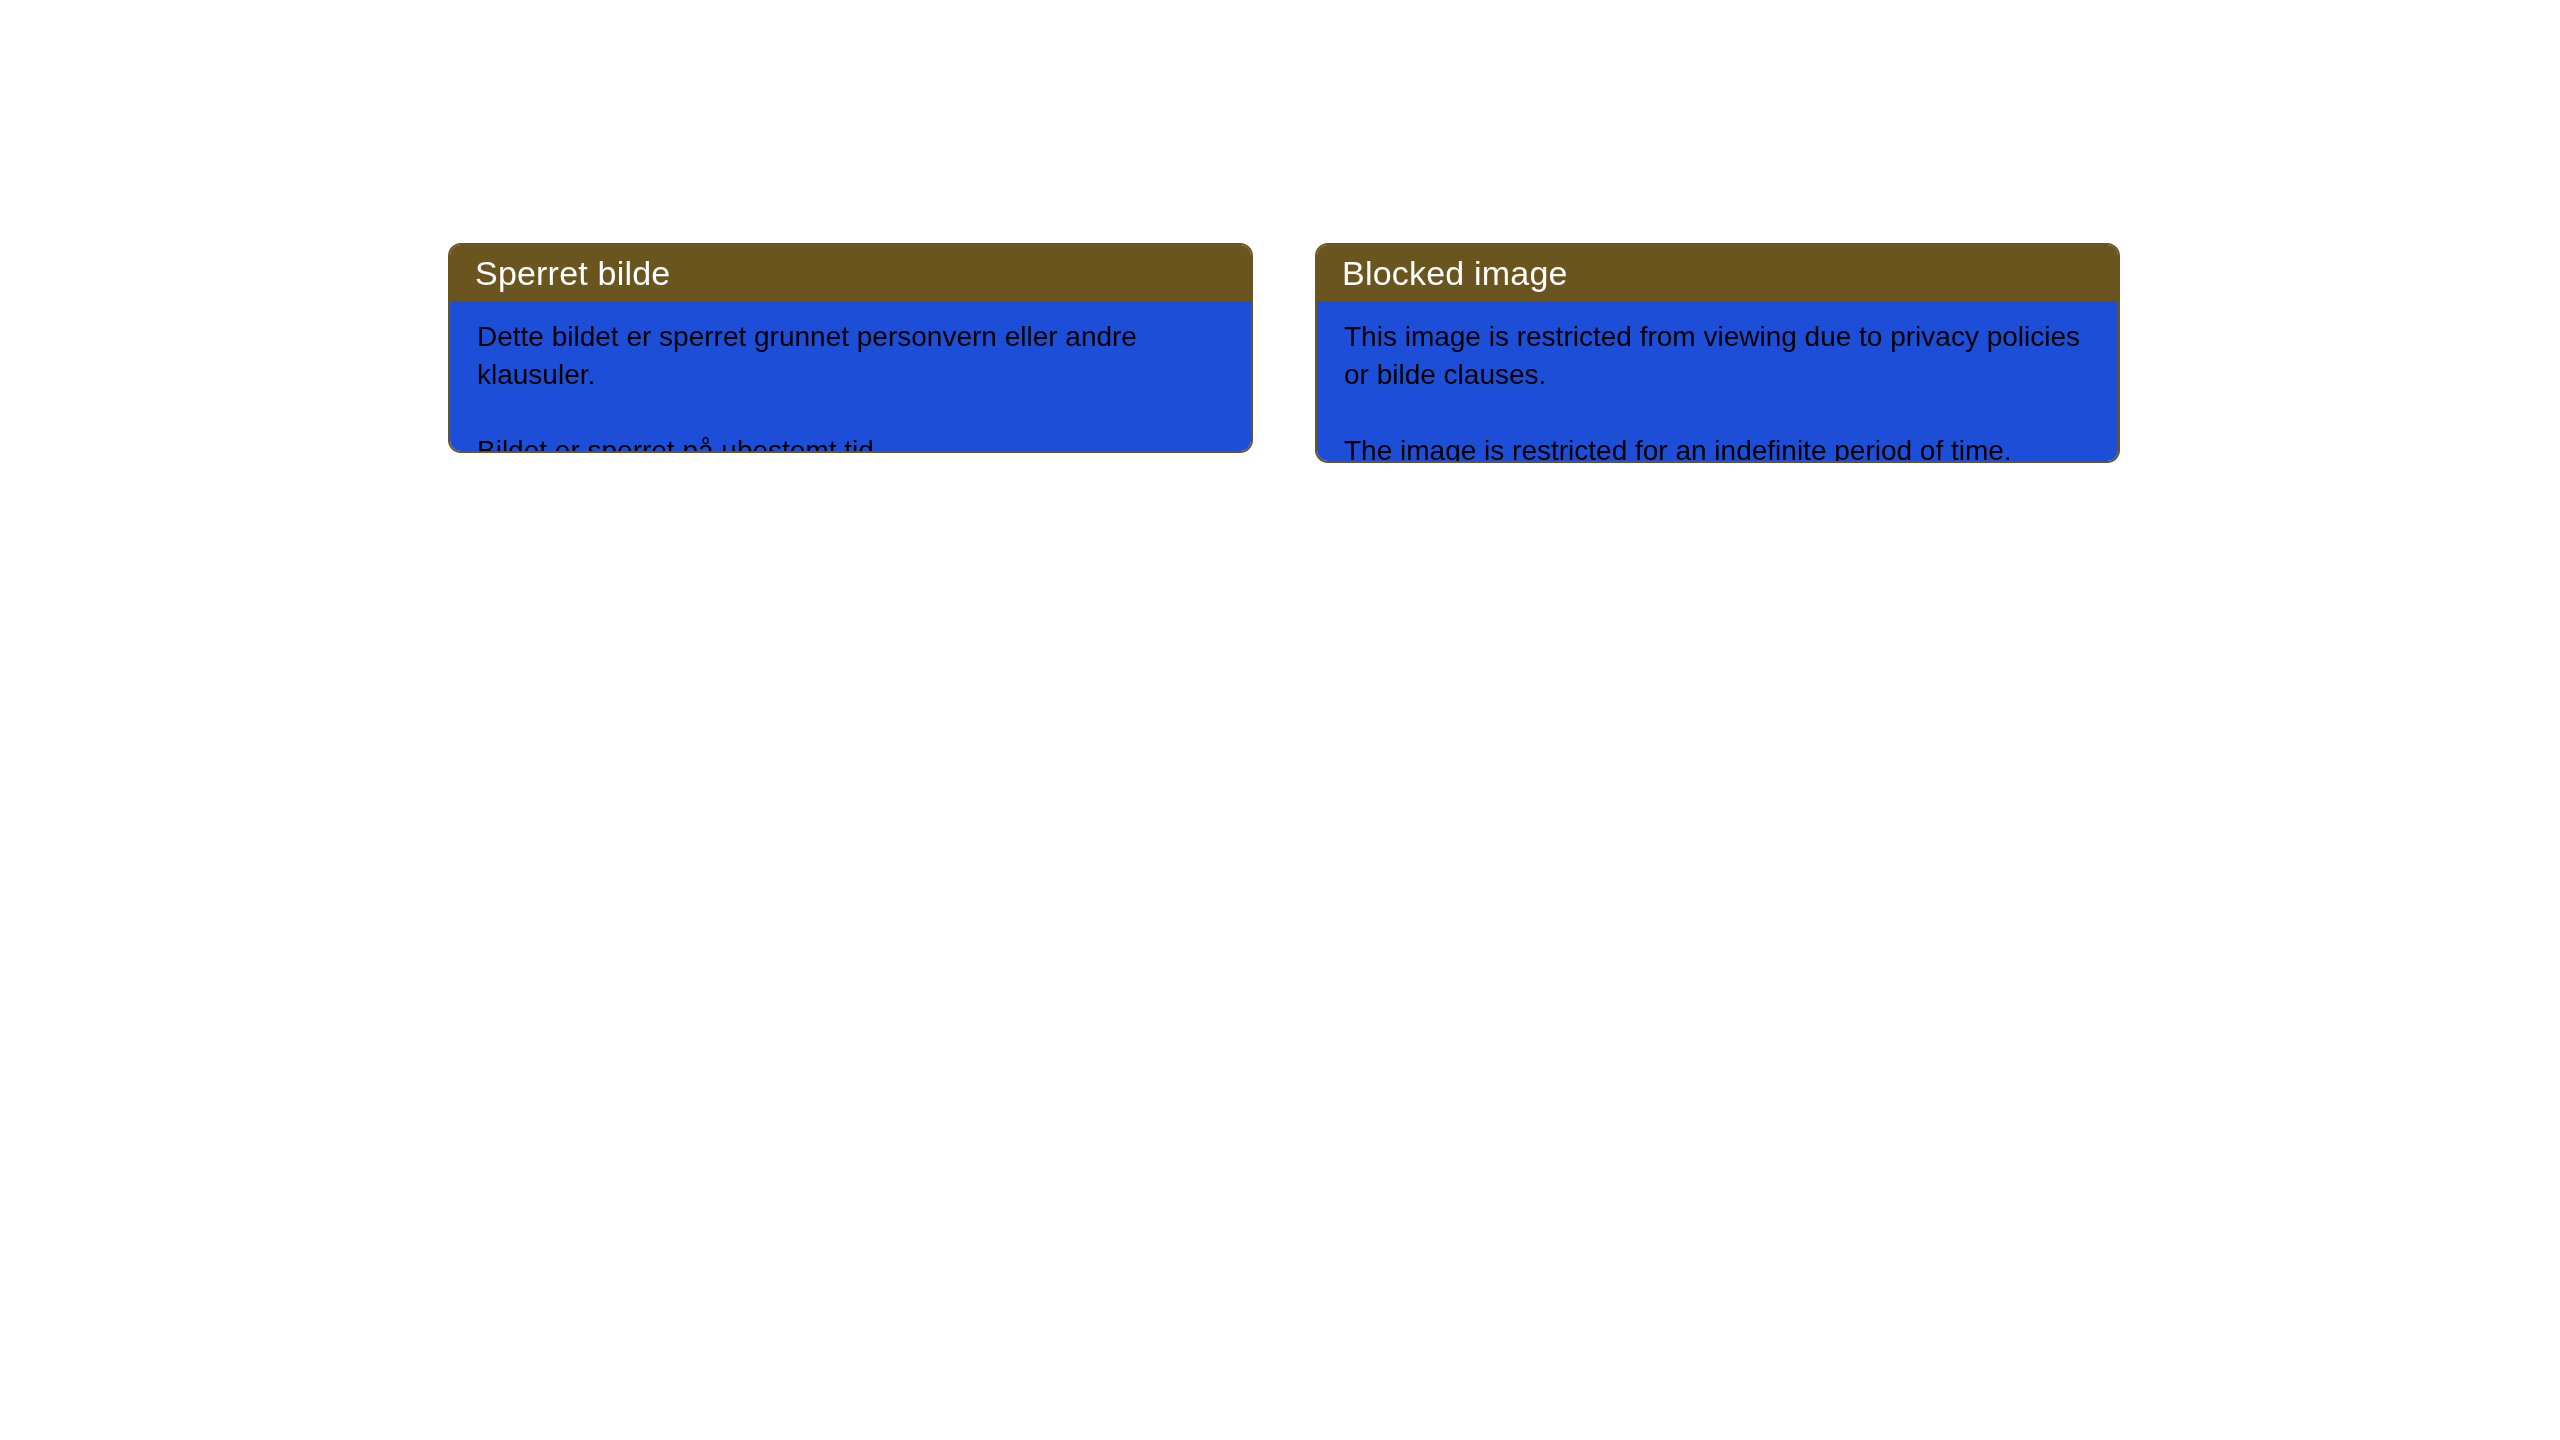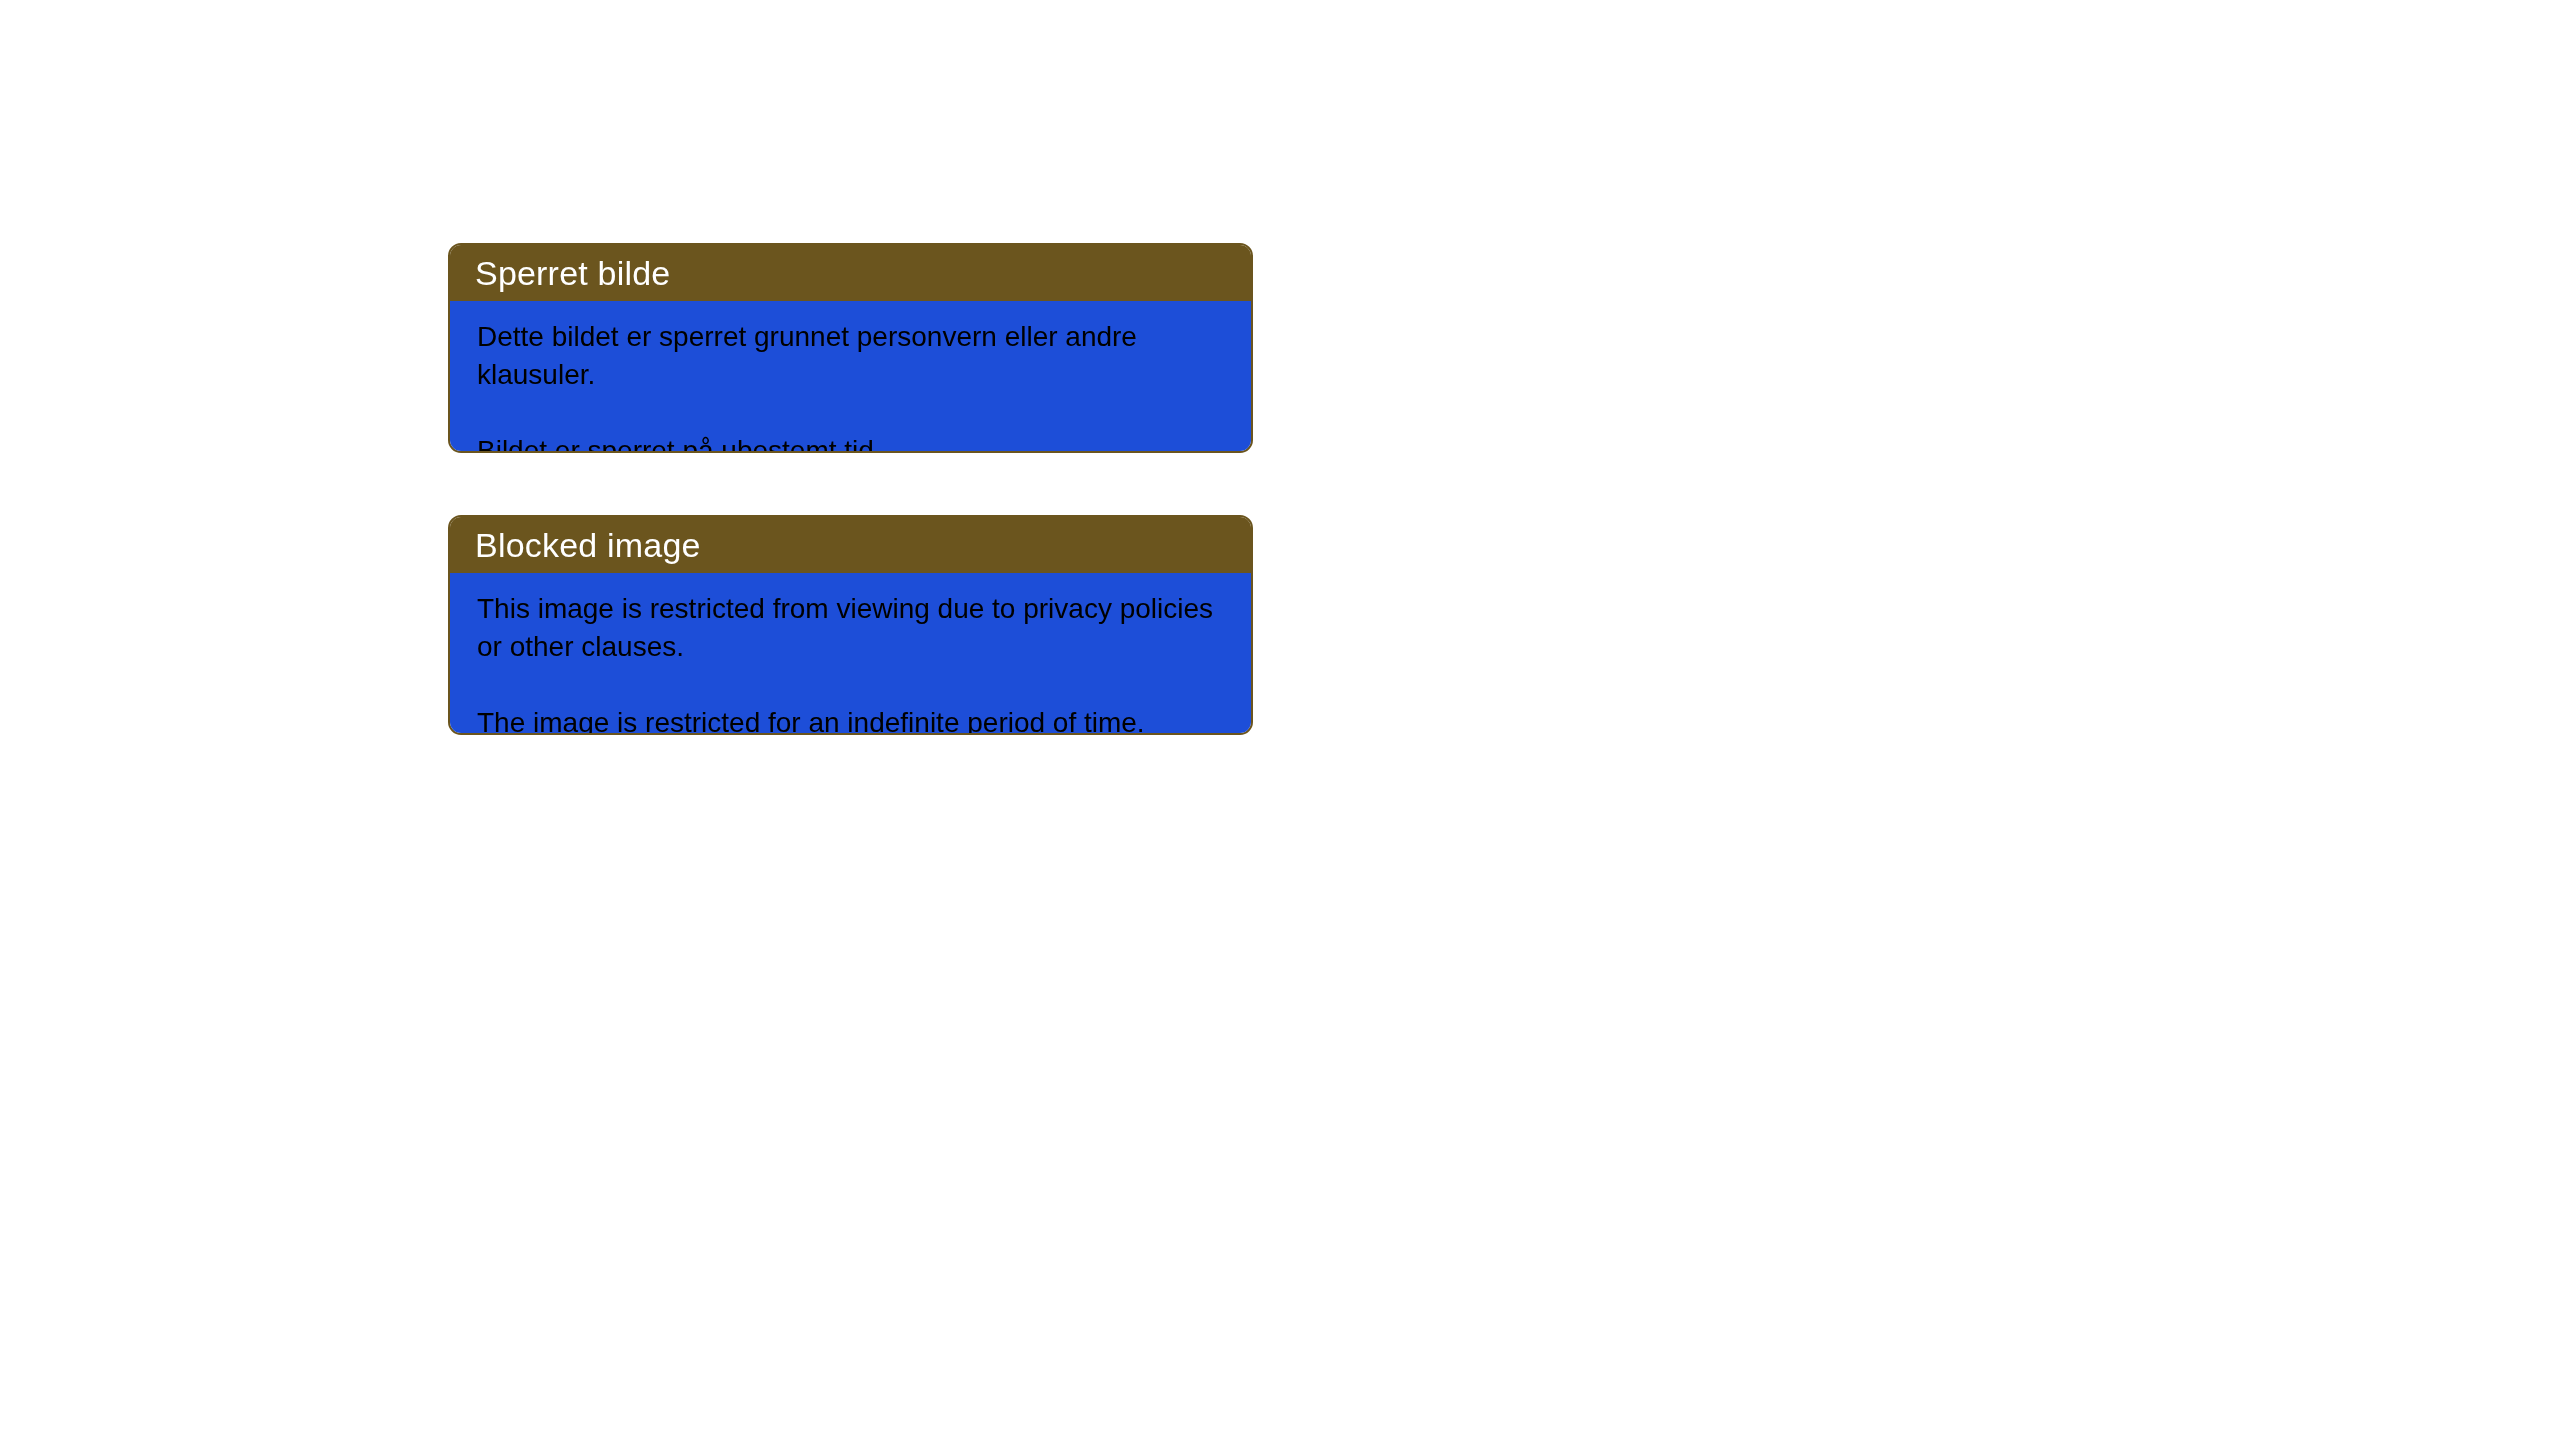--- a/index.html
+++ b/index.html
@@ -20,21 +20,21 @@
     width: 2560px;
     height: 1440px;
     background: #ffffff;
   }
 
   .card-row {
     position: absolute;
     left: 448px;
     top: 243px;
     display: flex;
-    flex-direction: column;
+    flex-direction: row;
     align-items: flex-start;
     gap: 62px;
   }
 
   .notice-card {
     box-sizing: border-box;
     width: 805px;
     height: 102px;
     background: #ffffff;
     border: 2px solid #6b551e;
@@ -105,19 +105,19 @@
         <p class="card-paragraph">Dette bildet er sperret grunnet personvern eller andre klausuler.</p>
         <p class="card-paragraph">Bildet er sperret på ubestemt tid.</p>
       </div>
     </div>
 
     <div class="notice-card" style="height:220px;">
       <div class="card-header">
         <span class="card-title">Blocked image</span>
       </div>
       <div class="card-body">
-        <p class="card-paragraph">This image is restricted from viewing due to privacy policies or other clauses.</p>
+        <p class="card-paragraph">This image is restricted from viewing due to privacy policies or bilde clauses.</p>
         <p class="card-paragraph">The image is restricted for an indefinite period of time.</p>
       </div>
     </div>
 
   </div>
 </div>
 
 </body></html>

